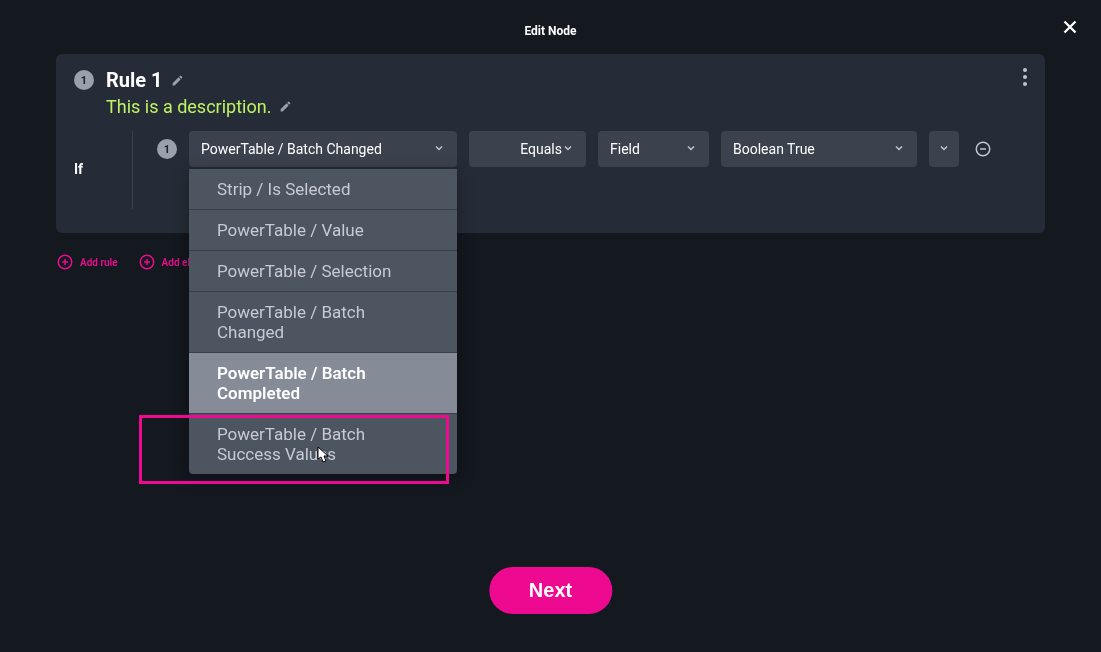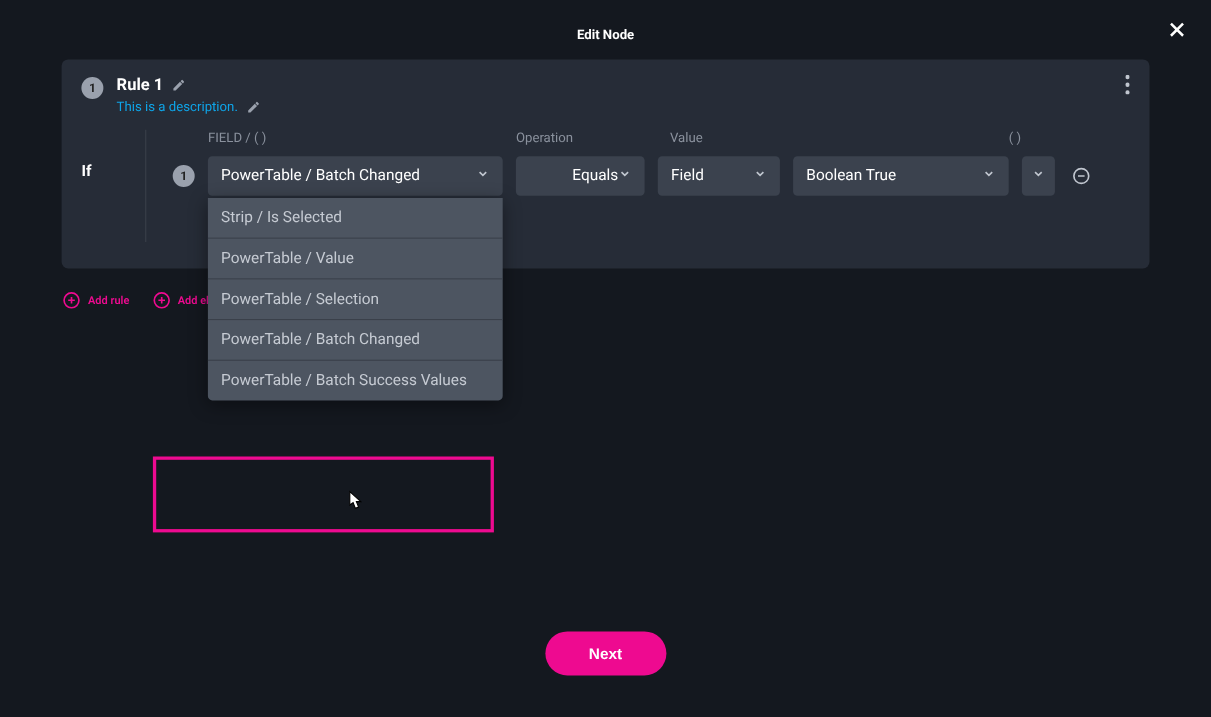--- a/index.html
+++ b/index.html
@@ -60,38 +60,38 @@
     justify-content: center;
     margin-right: 12px;
     margin-top: 2px;
   }
   .rule-title-row {
     display: flex;
     align-items: center;
     gap: 8px;
   }
   .rule-title {
-    font-size: 15px;
+    font-size: 20px;
     font-weight: 700;
     color: #fff;
   }
   .edit-pencil {
     color: #9aa1ad;
     cursor: pointer;
   }
   .edit-pencil svg { display: block; }
   .rule-desc-row {
     display: flex;
     align-items: center;
     gap: 8px;
     margin-top: 4px;
   }
   .rule-desc {
-    font-size: 12px;
-    color: #0ea5e9;
+    font-size: 18px;
+    color: #bef264;
   }
   .kebab {
     position: absolute;
     top: 14px;
     right: 18px;
     cursor: pointer;
     color: #c0c6cf;
   }
   .kebab svg { display: block; }
   .rule-body {
@@ -201,22 +201,22 @@
     position: absolute;
     top: 38px;
     left: 32px;
     width: 268px;
     background: #4d5561;
     border-radius: 0 0 4px 4px;
     z-index: 10;
     box-shadow: 0 4px 16px rgba(0,0,0,0.4);
   }
   .dropdown-item {
-    padding: 10px 12px;
-    font-size: 14px;
+    padding: 10px 28px;
+    font-size: 17px;
     color: #c6cbd3;
     border-bottom: 1px solid #3a404a;
     cursor: pointer;
   }
   .dropdown-item:last-child { border-bottom: none; }
   .dropdown-item.highlighted {
     background: #858c97;
     color: #fff;
     font-weight: 600;
   }
@@ -229,21 +229,21 @@
   .next-btn {
     position: absolute;
     bottom: 38px;
     left: 50%;
     transform: translateX(-50%);
     background: #ee0a90;
     color: #fff;
     border: none;
     border-radius: 24px;
     padding: 12px 40px;
-    font-size: 14px;
+    font-size: 20px;
     font-weight: 600;
     cursor: pointer;
   }
   .cursor {
     position: absolute;
     z-index: 20;
     pointer-events: none;
   }
   .add-link-truncated {
     width: 10px;
@@ -291,27 +291,20 @@
             <circle cx="2" cy="16" r="2"></circle>
           </svg>
       </div>
     </div>
 
     <div class="rule-body">
       <div class="rule-row">
         <div class="if-cell">If</div>
         <div class="divider"></div>
         <div class="cond-area">
-          <div class="labels-row">
-            <div class="label label-field">FIELD / ( )</div>
-            <div class="label label-op">Operation</div>
-            <div class="label label-val">Value</div>
-            <div class="label label-val2"></div>
-            <div class="label label-op2">( )</div>
-          </div>
           <div class="controls-row">
             <div class="cond-badge">1</div>
             <div class="select field-sel">
               <span>PowerTable / Batch Changed</span>
               <span class="chevron">
                 <svg width="12" height="12" viewBox="0 0 24 24" fill="none" stroke="currentColor" stroke-width="3">
                     <path d="M6 9l6 6 6-6"></path>
                   </svg>
               </span>
             </div>
@@ -351,20 +344,21 @@
                   <circle cx="12" cy="12" r="9"></circle>
                   <line x1="8" y1="12" x2="16" y2="12"></line>
                 </svg>
             </div>
 
             <div class="dropdown">
               <div class="dropdown-item">Strip / Is Selected</div>
               <div class="dropdown-item">PowerTable / Value</div>
               <div class="dropdown-item">PowerTable / Selection</div>
               <div class="dropdown-item">PowerTable / Batch Changed</div>
+              <div class="dropdown-item highlighted">PowerTable / Batch Completed</div>
               <div class="dropdown-item">PowerTable / Batch Success Values</div>
             </div>
           </div>
 
           <div class="add-link">
             <svg width="18" height="18" viewBox="0 0 24 24" fill="none" stroke="currentColor" stroke-width="2">
                 <circle cx="12" cy="12" r="9"></circle>
                 <line x1="12" y1="8" x2="12" y2="16"></line>
                 <line x1="8" y1="12" x2="16" y2="12"></line>
               </svg>

